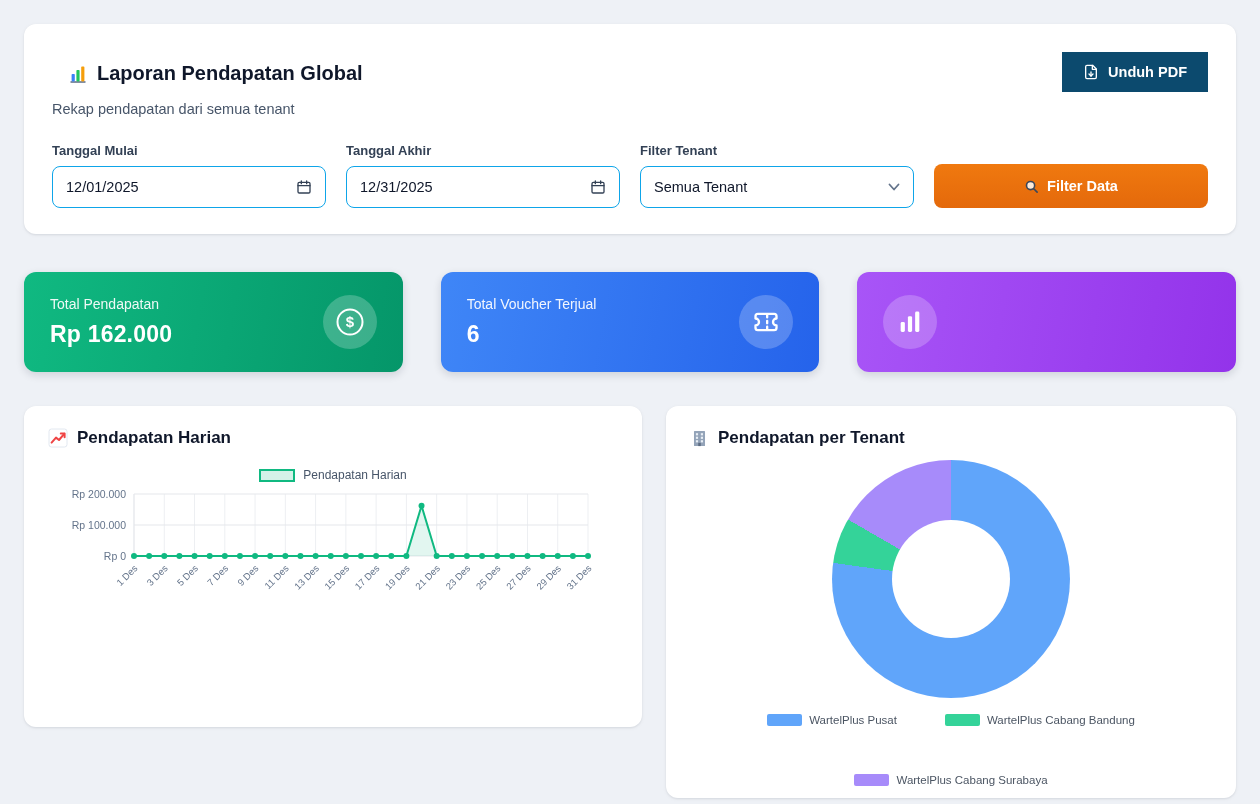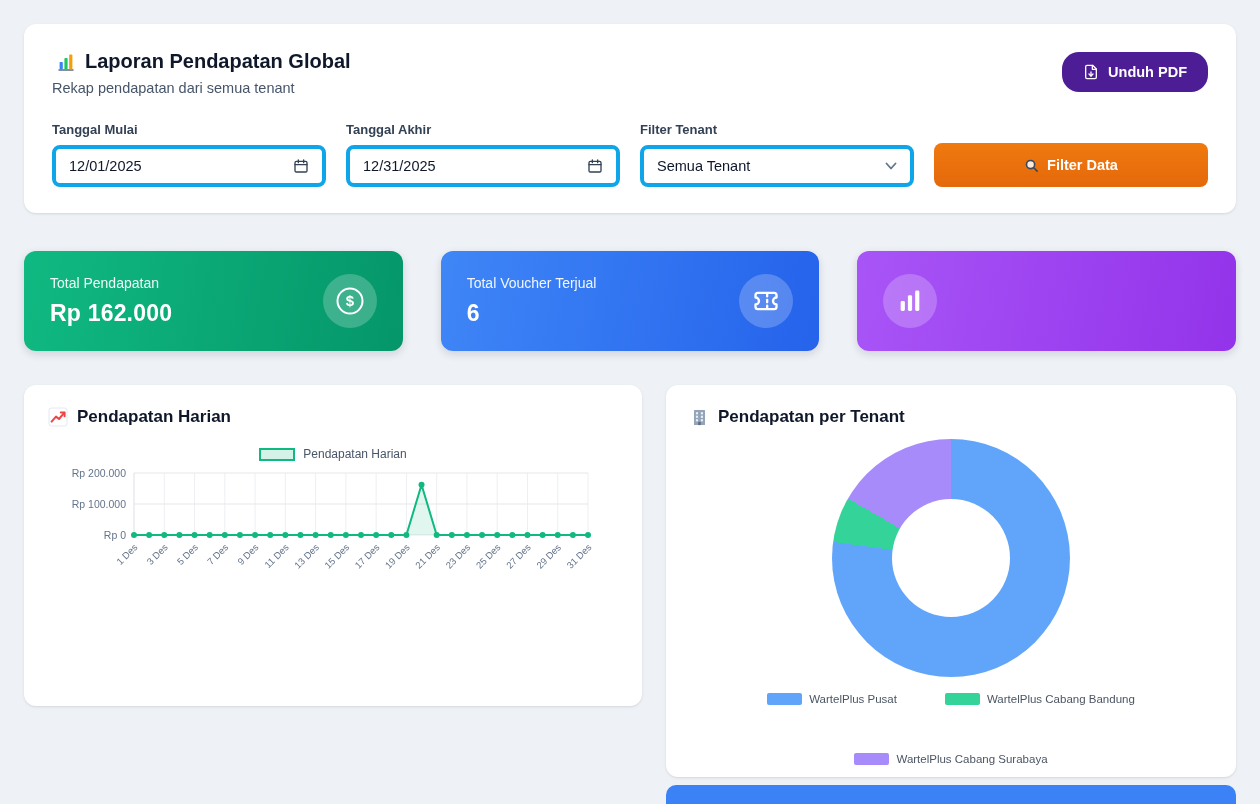--- a/index.html
+++ b/index.html
@@ -10,32 +10,32 @@
     background:#eef1f6;
     font-family:"Liberation Sans","DejaVu Sans",sans-serif;
     color:#0f172a;
   }
   .page { padding:24px; }
   .card { background:#fff; border-radius:12px; box-shadow:0 1px 2px rgba(15,23,42,.07),0 1px 4px rgba(15,23,42,.05); }
 
   
   .header-card { padding:22px 28px 26px; }
   .header-top { display:flex; justify-content:space-between; align-items:flex-start; }
-  .page-title { margin:4px; font-size:20px; font-weight:700; color:#0f172a; display:flex; align-items:center; gap:9px; }
+  .page-title { margin:16px; font-size:20px; font-weight:700; color:#0f172a; display:flex; align-items:center; gap:9px; }
   .subtitle { margin:7px 0 0; font-size:14.5px; color:#475569; }
   .btn-red {
     display:inline-flex; align-items:center; gap:9px; margin-top:6px;
-    background:#4c1d95; color:#fff; border:none; border-radius:17px;
+    background:#0c4a6e; color:#fff; border:none; border-radius:0;
     padding:12px 21px; font-size:14.5px; font-weight:700; cursor:pointer;
     font-family:inherit;
   }
   .filter-row { display:grid; grid-template-columns:1fr 1fr 1fr 1fr; gap:20px; margin-top:26px; align-items:end; }
   .field label { display:block; font-size:13px; font-weight:700; color:#334155; margin-bottom:8px; }
   .input {
-    height:42px; border:4px solid #0ea5e9; border-radius:8px; background:#fff;
+    height:42px; border:1px solid #0ea5e9; border-radius:8px; background:#fff;
     display:flex; align-items:center; justify-content:space-between;
     padding:0 13px; font-size:14.5px; color:#0f172a; cursor:pointer;
   }
   .btn-orange {
     height:44px; border:none; border-radius:8px;
     background:linear-gradient(180deg,#f0790f,#e4690b); color:#fff;
     font-size:14.5px; font-weight:700; display:flex; align-items:center;
     justify-content:center; gap:8px; cursor:pointer; font-family:inherit;
   }
 

